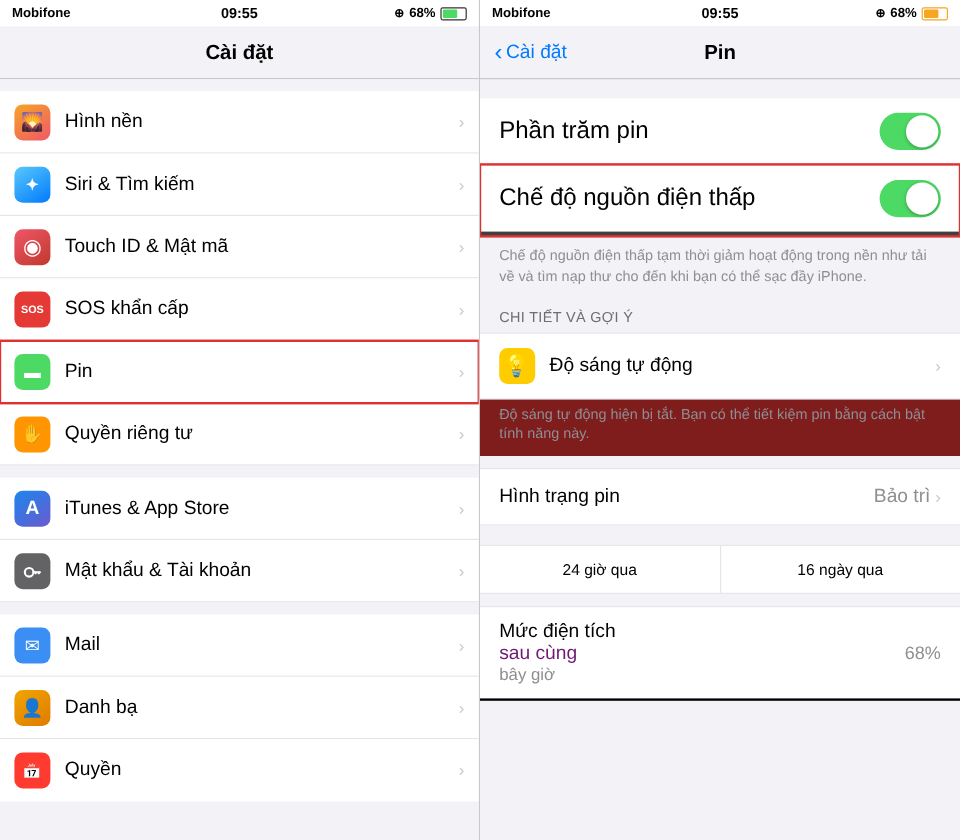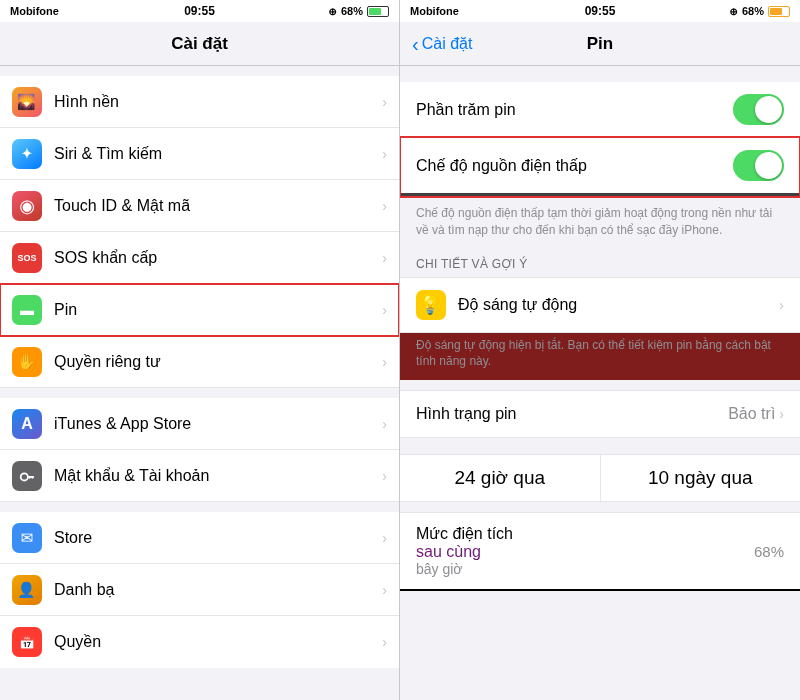--- a/index.html
+++ b/index.html
@@ -170,21 +170,21 @@
       padding: 12px 16px;
       background: #fff;
       min-height: 44px;
       border-bottom: 4px solid #404040;
     }
 
     .right-row-item:last-child { border-bottom: none; }
 
     .right-row-label {
       flex: 1;
-      font-size: 16px;
+      font-size: 20px;
       color: #000;
     }
 
     
     .toggle {
       width: 51px;
       height: 31px;
       border-radius: 16px;
       position: relative;
       cursor: pointer;
@@ -307,21 +307,21 @@
       background: #fff;
       border-top: 1px solid #e5e5ea;
       border-bottom: 1px solid #e5e5ea;
       margin-top: 16px;
     }
 
     .time-tab {
       flex: 1;
       text-align: center;
       padding: 12px 8px;
-      font-size: 19px;
+      font-size: 13px;
       color: #000;
       cursor: pointer;
       border: none;
       background: transparent;
     }
 
     .time-tab:first-child {
       border-right: 1px solid #e5e5ea;
     }
 
@@ -448,21 +448,21 @@
         <span class="item-label">Mật khẩu &amp; Tài khoản</span>
         <span class="item-chevron">›</span>
       </div>
 
       <div style="height:10px;background:#f2f2f7;"></div>
 
       <div class="settings-item">
         <div class="item-icon" style="background:#3b8ef3;">
           <span style="font-size:15px;color:#fff;">✉</span>
         </div>
-        <span class="item-label">Store</span>
+        <span class="item-label">Mail</span>
         <span class="item-chevron">›</span>
       </div>
 
       <div class="settings-item">
         <div class="item-icon" style="background:linear-gradient(145deg,#f0a500,#e07b00);">
           <span style="font-size:15px;color:#fff;">👤</span>
         </div>
         <span class="item-label">Danh bạ</span>
         <span class="item-chevron">›</span>
       </div>
@@ -537,21 +537,21 @@
     <div style="margin-top:10px;">
       <div class="pin-status-row">
         <span class="pin-status-label">Hình trạng pin</span>
         <span class="pin-status-value">Bảo trì</span>
         <span class="pin-status-chevron">›</span>
       </div>
     </div>
 
     <div class="time-tabs">
       <button class="time-tab">24 giờ qua</button>
-      <button class="time-tab">10 ngày qua</button>
+      <button class="time-tab">16 ngày qua</button>
     </div>
 
     <div class="muc-row" style="margin-top:10px;">
       <div class="muc-left">
         <div style="font-size:16px;color:#000;">Mức điện tích</div>
         <div style="font-size:16px;color:#701a75;">sau cùng</div>
         <div style="font-size:14px;color:#8e8e93;">bây giờ</div>
       </div>
       <div class="muc-right">68%</div>
     </div>

